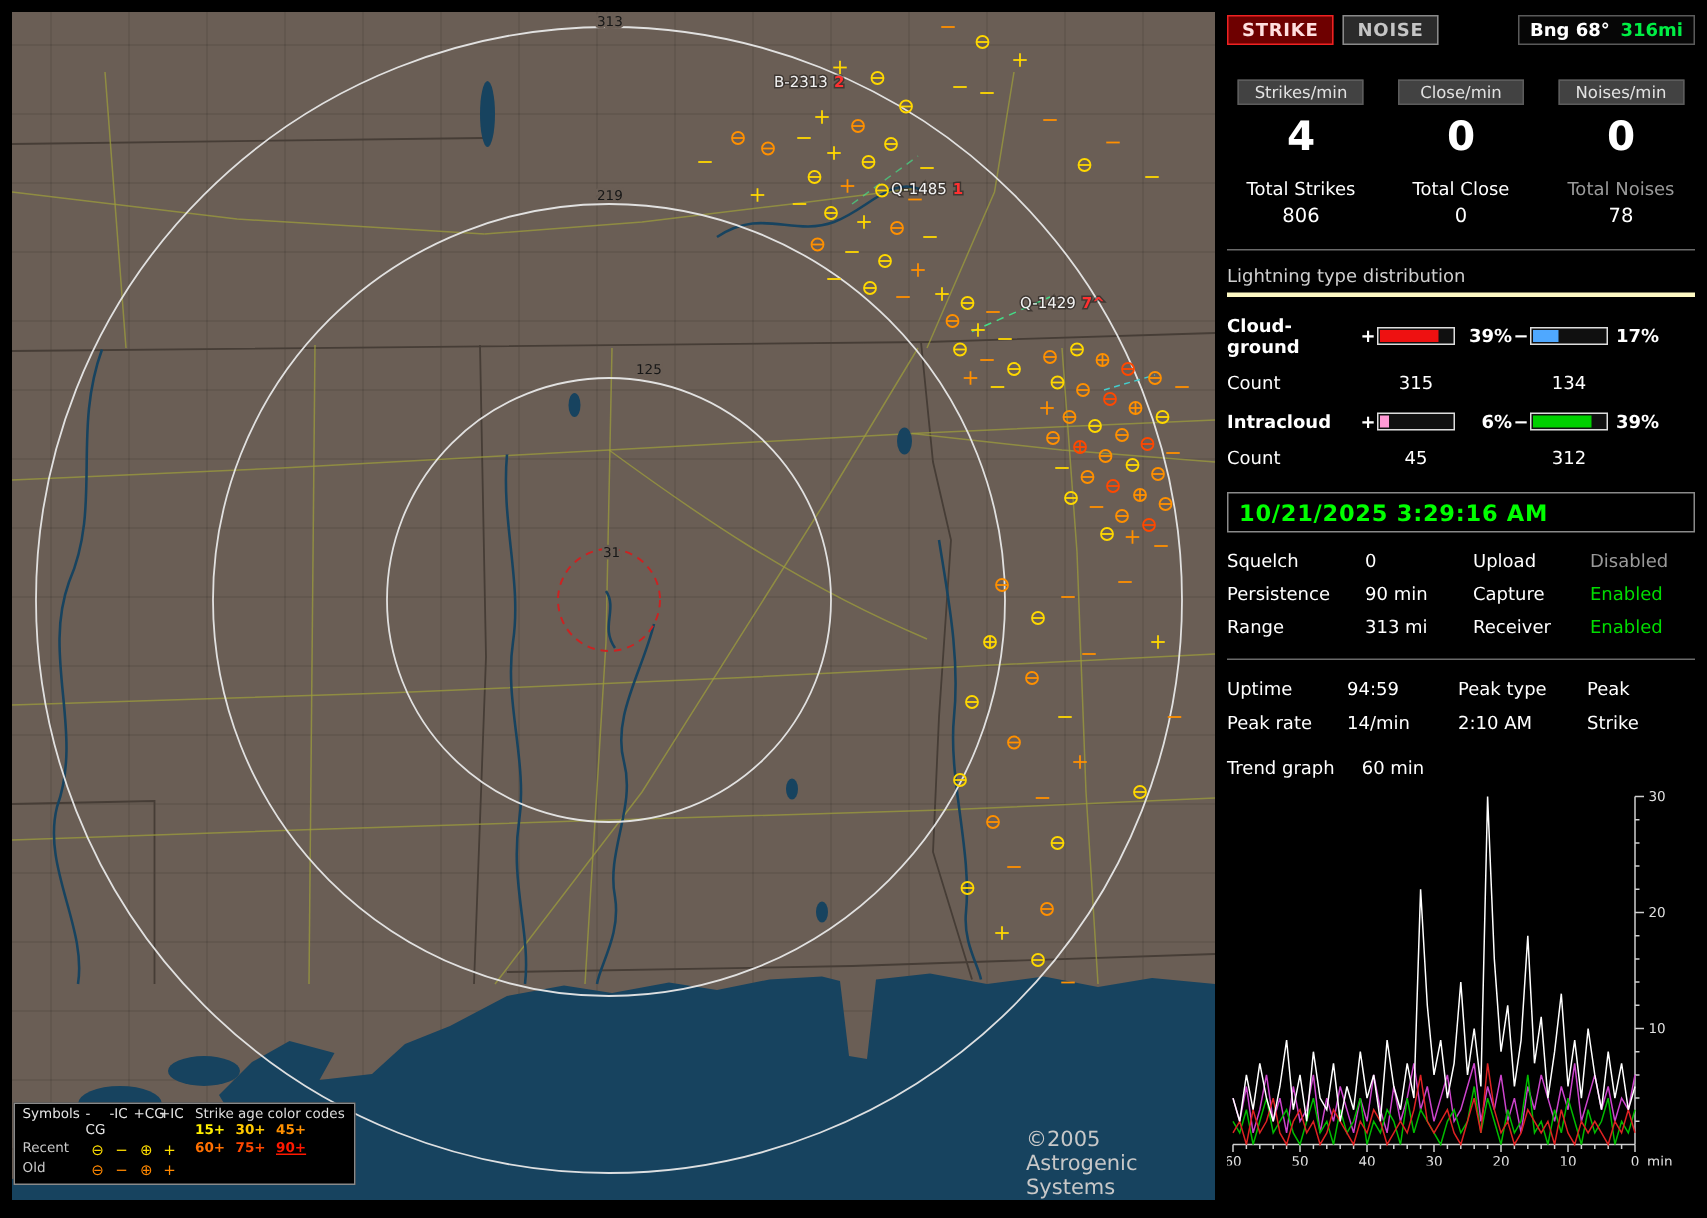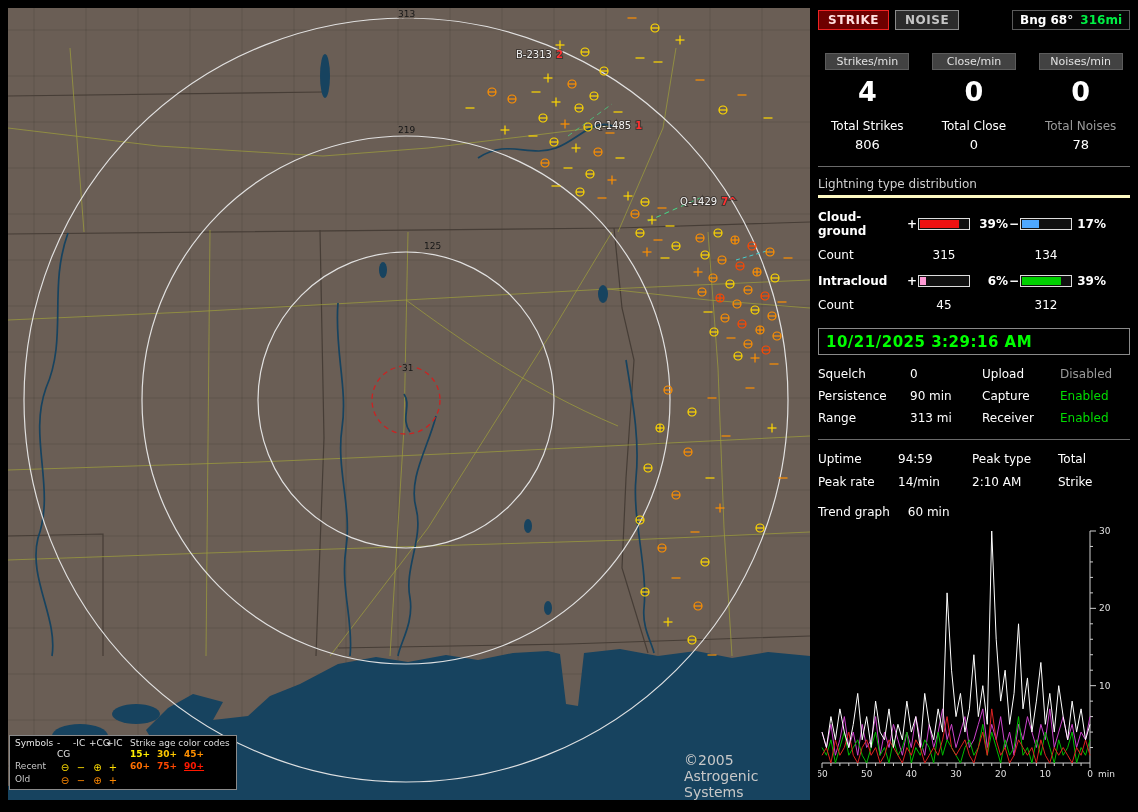--- a/index.html
+++ b/index.html
@@ -735,21 +735,21 @@
       <span>Receiver</span>
       <span class="green">Enabled</span>
     </div>
 
     <hr class="hr">
 
     <div class="uptime">
       <span>Uptime</span>
       <span>94:59</span>
       <span>Peak type</span>
-      <span>Total</span>
+      <span>Peak</span>
       <span>Peak rate</span>
       <span>14/min</span>
       <span>2:10 AM</span>
       <span>Strike</span>
     </div>
 
     <div class="trend-row">
       <span>Trend graph</span>
       <span>60 min</span>
     </div>

